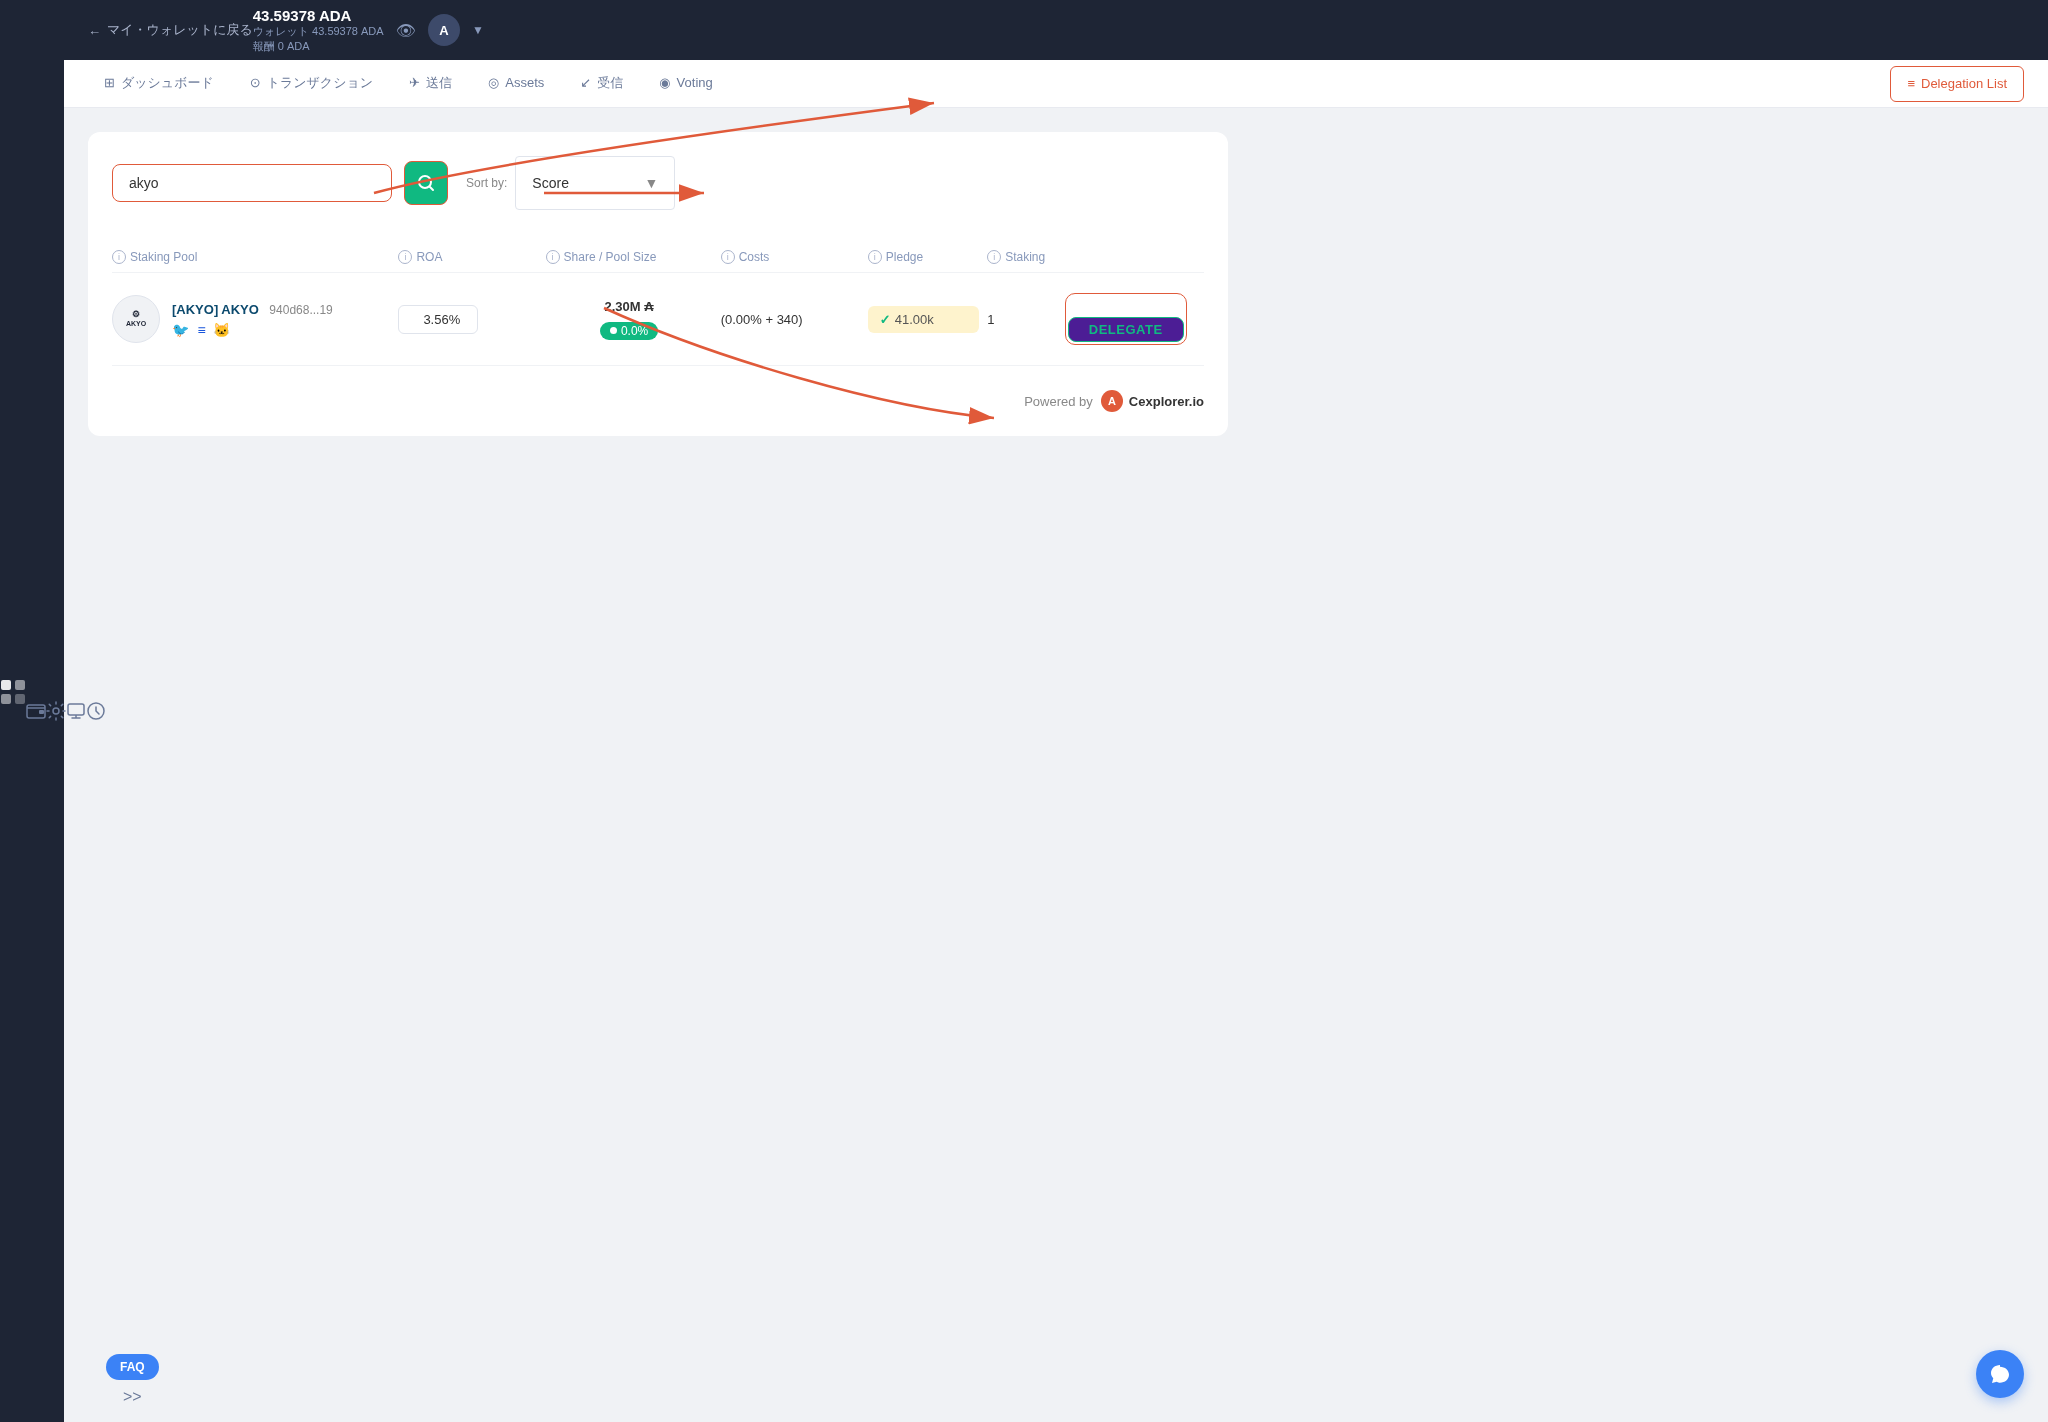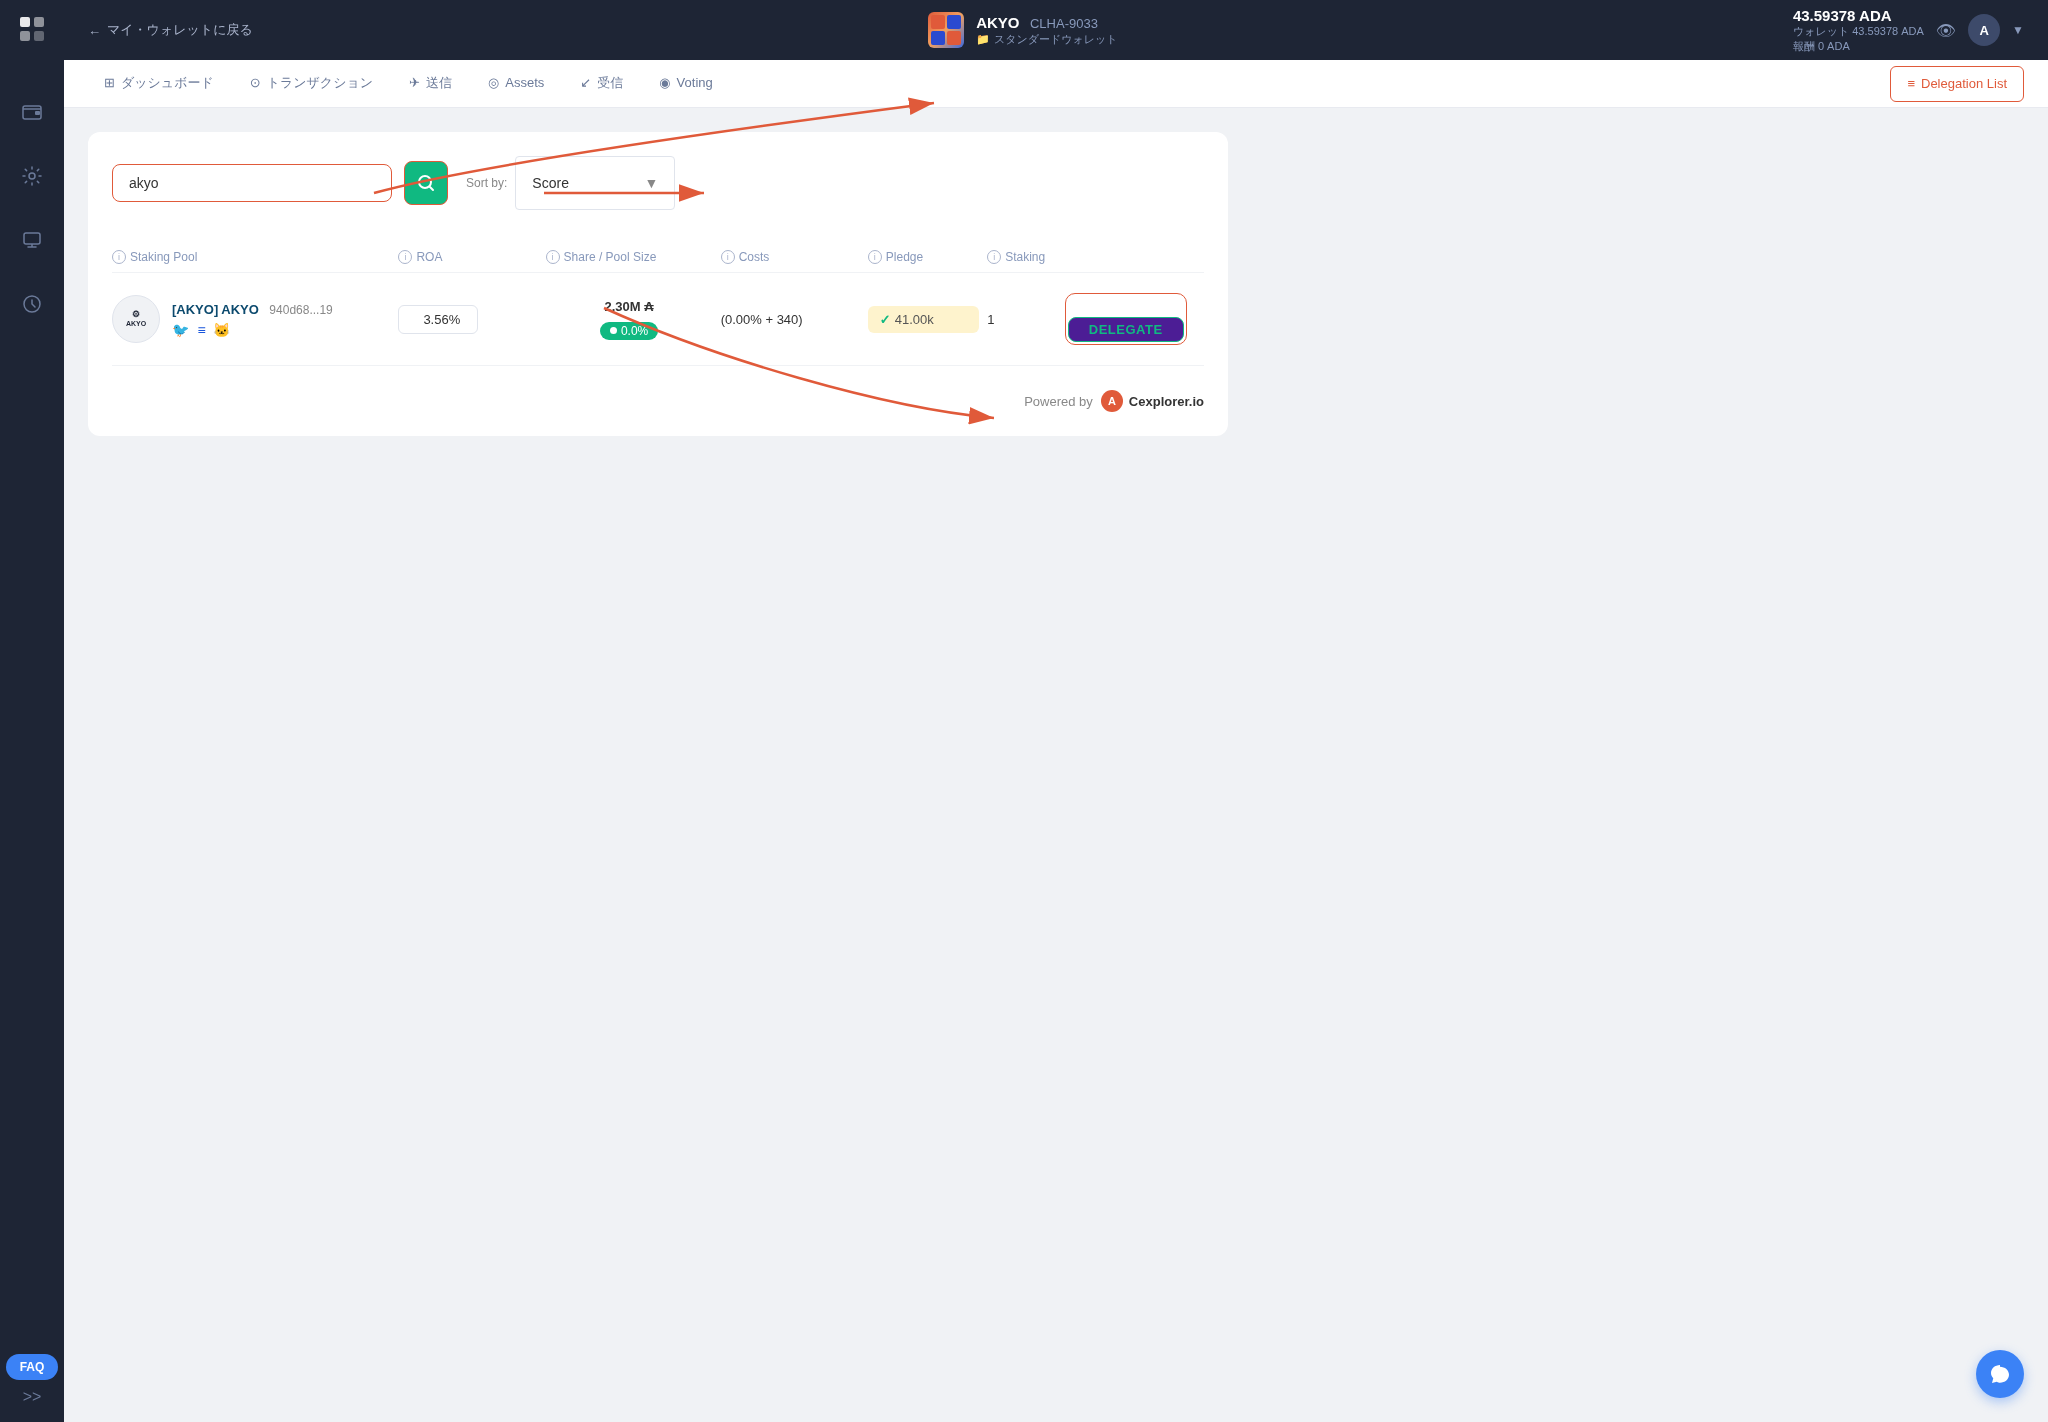--- a/index.html
+++ b/index.html
@@ -3,21 +3,21 @@
   <meta charset="utf-8">
   <style>
     * { box-sizing: border-box; margin: 0; padding: 0; }
     body { font-family: -apple-system, BlinkMacSystemFont, 'Segoe UI', sans-serif; background: #f0f2f5; display: flex; height: 100vh; overflow: hidden; }
 
     
     .sidebar {
       width: 64px;
       background: #1e2535;
       display: flex;
-      flex-direction: column;
+      flex-direction: row;
       align-items: center;
       padding: 16px 0;
       flex-shrink: 0;
       height: 100%;
       position: relative;
     }
     .sidebar-logo {
       color: white;
       font-size: 22px;
       margin-bottom: 32px;
@@ -460,40 +460,20 @@
 </div>
 
 <div class="main">
 
   <div class="topbar">
     <div class="topbar-wallet-name">
       <span>←</span>
       <span>マイ・ウォレットに戻る</span>
     </div>
 
-    <div class="topbar-center">
-      <div class="wallet-avatar">
-        <div class="wallet-avatar-inner">
-          <div class="avatar-cell r"></div>
-          <div class="avatar-cell b"></div>
-          <div class="avatar-cell b"></div>
-          <div class="avatar-cell r"></div>
-        </div>
-      </div>
-      <div class="wallet-info">
-        <div>
-          <span style="color:white;font-size:15px;font-weight:700">AKYO</span>
-          <span style="color:#8899bb;font-size:13px;margin-left:6px">CLHA-9033</span>
-        </div>
-        <div class="wallet-sub">
-          <span>📁</span>
-          <span>スタンダードウォレット</span>
-        </div>
-      </div>
-    </div>
 
     <div class="topbar-right">
       <div>
         <div class="ada-amount">43.59378 ADA</div>
         <div class="ada-details">ウォレット 43.59378 ADA</div>
         <div class="ada-details">報酬 0 ADA</div>
       </div>
       <div class="eye-icon">👁</div>
       <div class="user-avatar">A</div>
       <div class="dropdown-arrow">▼</div>

